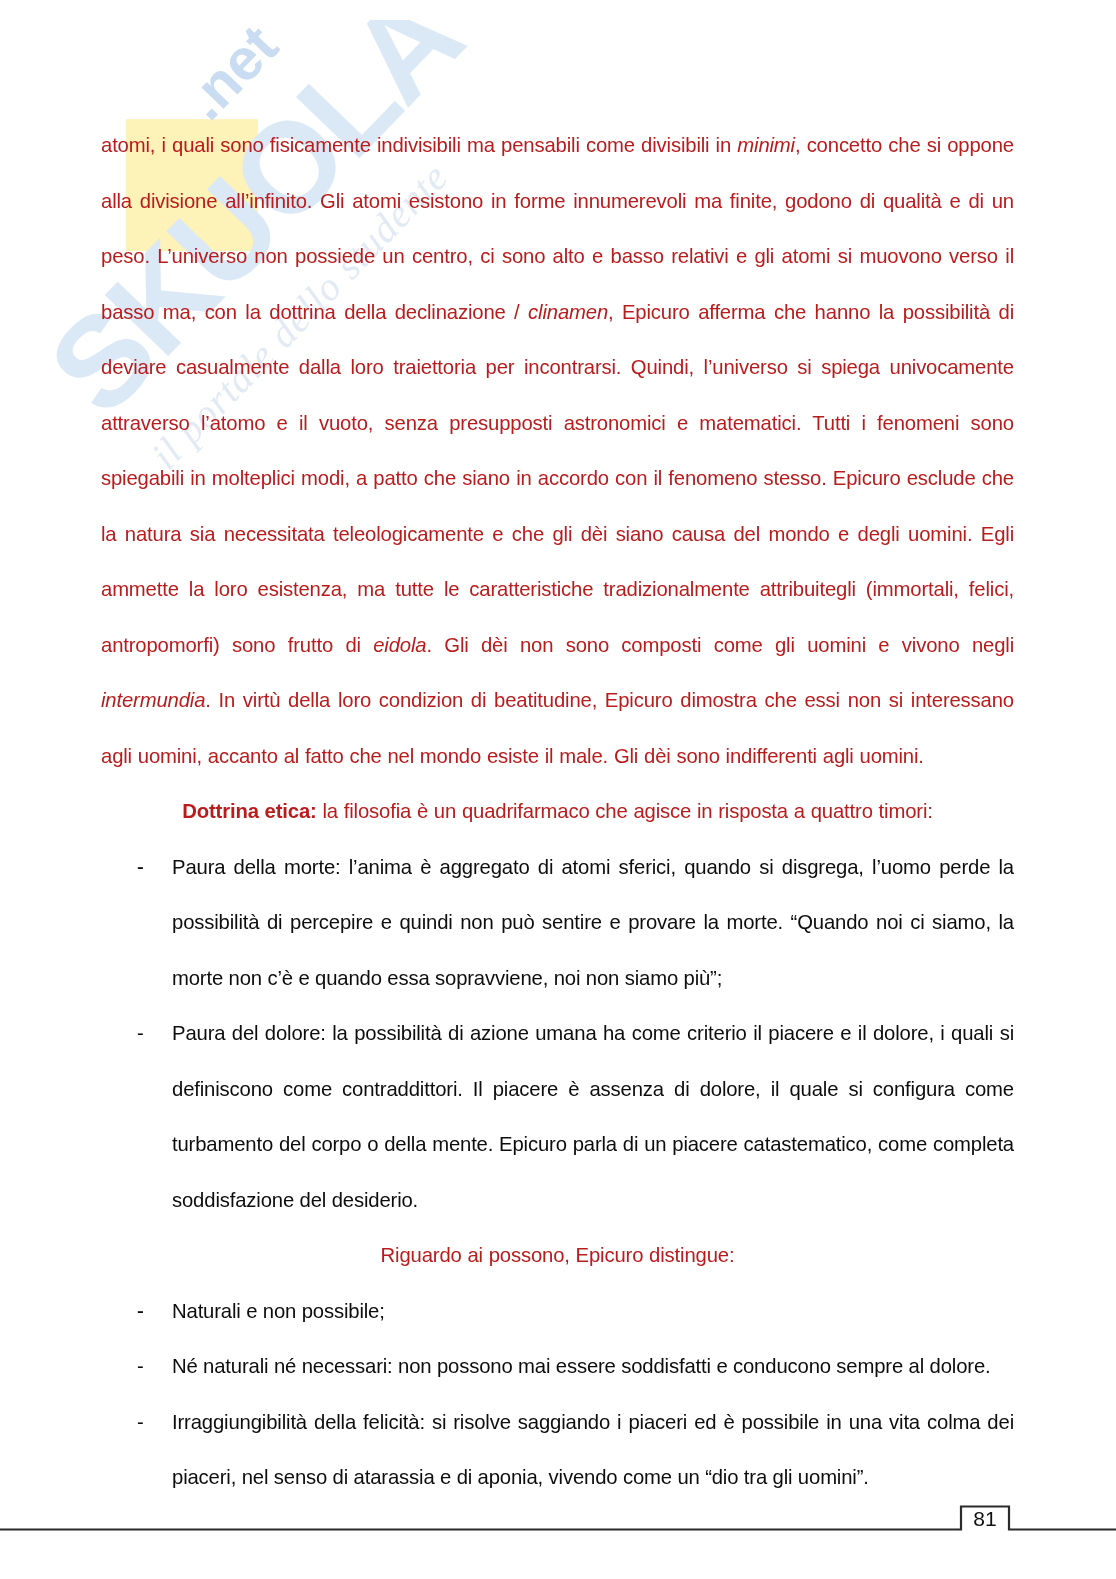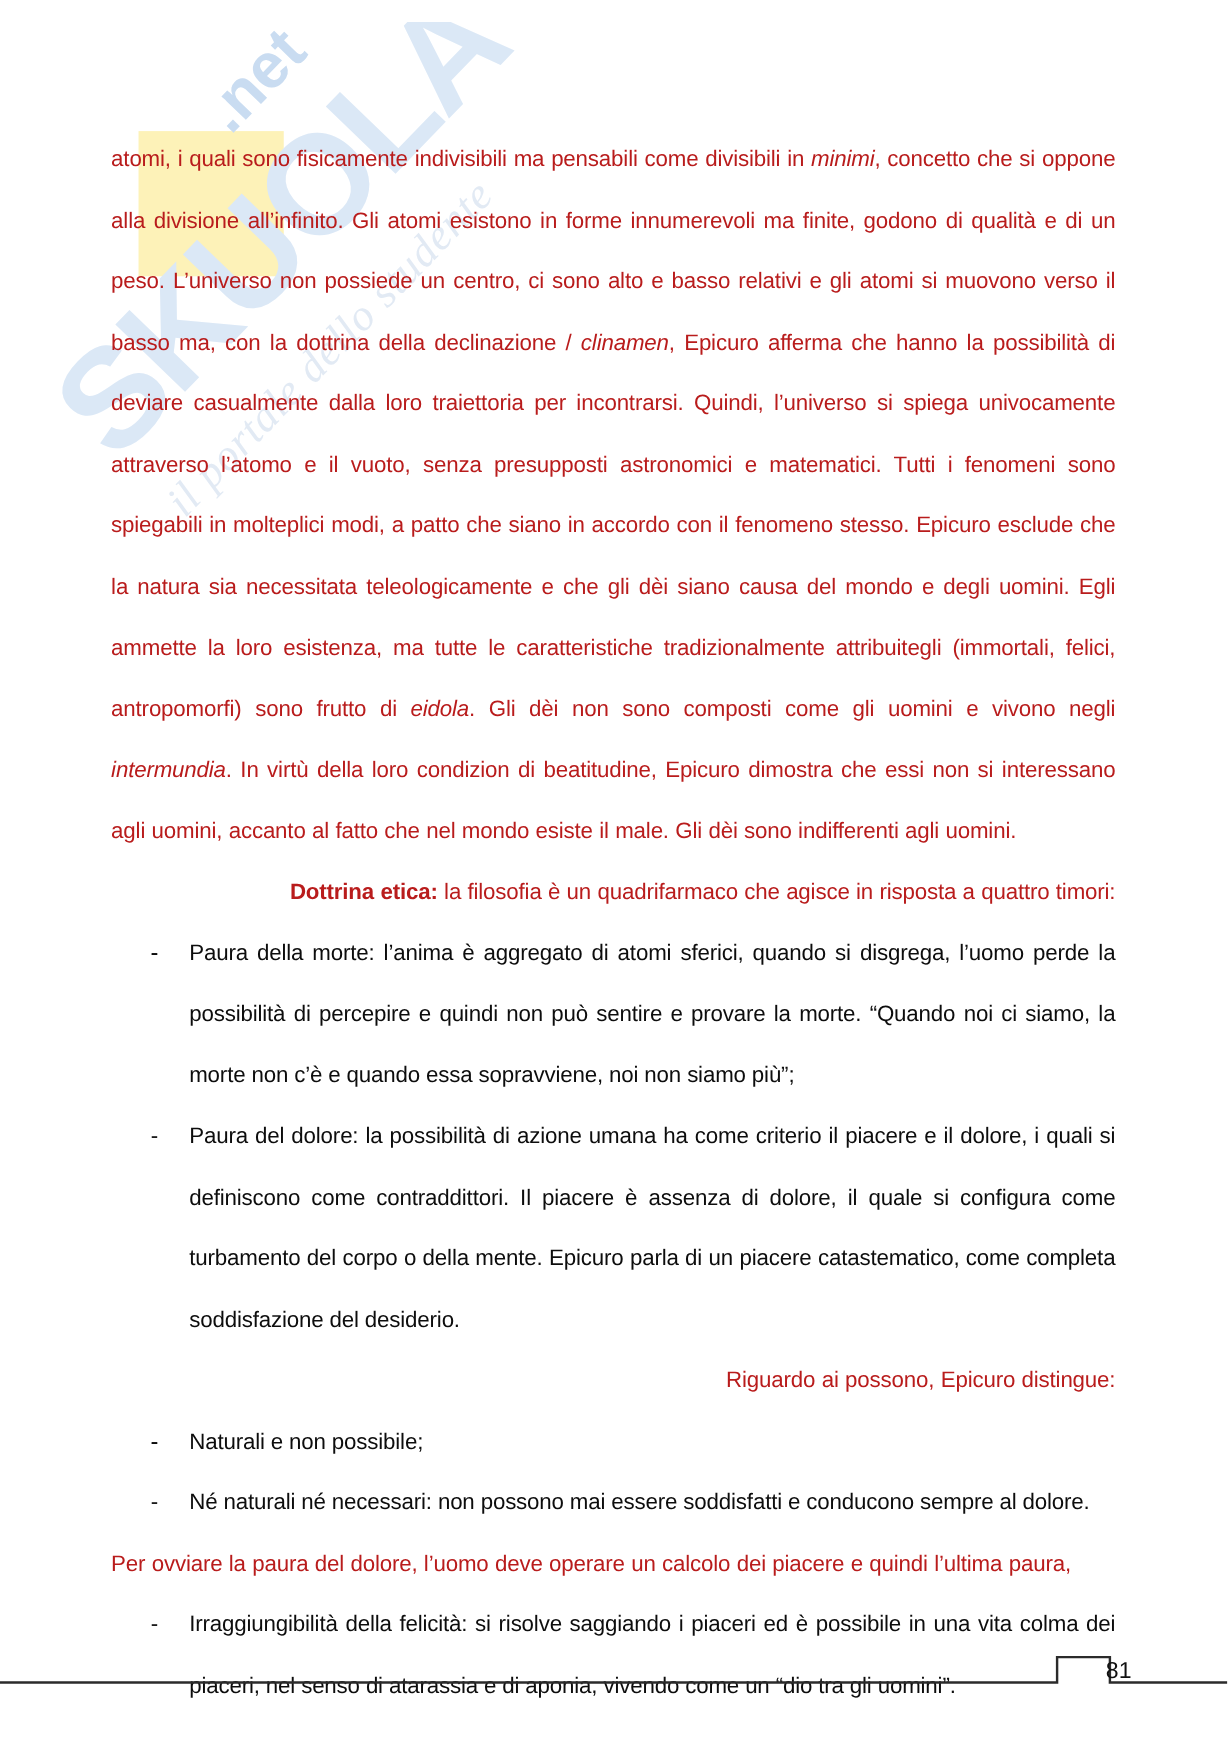--- a/index.html
+++ b/index.html
@@ -44,21 +44,21 @@
   .para {
     margin: 0;
     text-align: justify;
     text-justify: inter-word;
     font-size: 20.3px;
     line-height: 55.5px;
     letter-spacing: -0.15px;
     word-spacing: 0.3px;
     color: #b91c1c;
   }
-  .para.last-natural { text-align: right; }
+  .para.last-natural { text-align: center; }
 
   .para em { font-style: italic; }
   .para b  { font-weight: bold; }
 
   
   .list {
     margin: 0;
     padding: 0;
     list-style: none;
   }
@@ -95,21 +95,20 @@
   .footer-pagenum {
     position: absolute;
     left: 962px;
     top: 1505px;
     width: 46px;
     text-align: center;
     font-size: 21px;
     line-height: 28px;
     color: #111111;
     z-index: 4;
-    padding-left: 32px;
   }
 </style>
 </head>
 <body>
 
 <div class="page">
 
   <div class="watermark">
     <svg class="wm-svg" viewBox="0 0 470 470" xmlns="http://www.w3.org/2000/svg">
       <g transform="rotate(-46 235 235)">
@@ -140,21 +139,20 @@
     </ul>
 
     <p class="para last-natural">Riguardo ai possono, Epicuro distingue:</p>
 
     <ul class="list">
       <li class="nowrapjust"><span class="dash">-</span></li>
       <li class="nowrapjust"><span class="dash">-</span><span>Naturali e non possibile;</span></li>
       <li><span class="dash">-</span><span>Né naturali né necessari: non possono mai essere soddisfatti e conducono sempre al dolore.</span></li>
     </ul>
 
-    <p class="para">Per ovviare la paura del dolore, l’uomo deve operare un calcolo dei piacere e quindi l’ultima paura,</p>
 
     <ul class="list">
       <li><span class="dash">-</span><span>Irraggiungibilità della felicità: si risolve saggiando i piaceri ed è possibile in una vita colma dei piaceri, nel senso di atarassia e di aponia, vivendo come un “dio tra gli uomini”.</span></li>
     </ul>
 
   </div>
 
   <div class="footer">
     <svg class="footer-svg" width="1116" height="70" viewBox="0 0 1116 70" xmlns="http://www.w3.org/2000/svg">
       <path d="M 0 40.5 L 961 40.5 L 961 17.5 L 1009 17.5 L 1009 40.5 L 1116 40.5" fill="none" stroke="#2b2b2b" stroke-width="2.2"></path>

